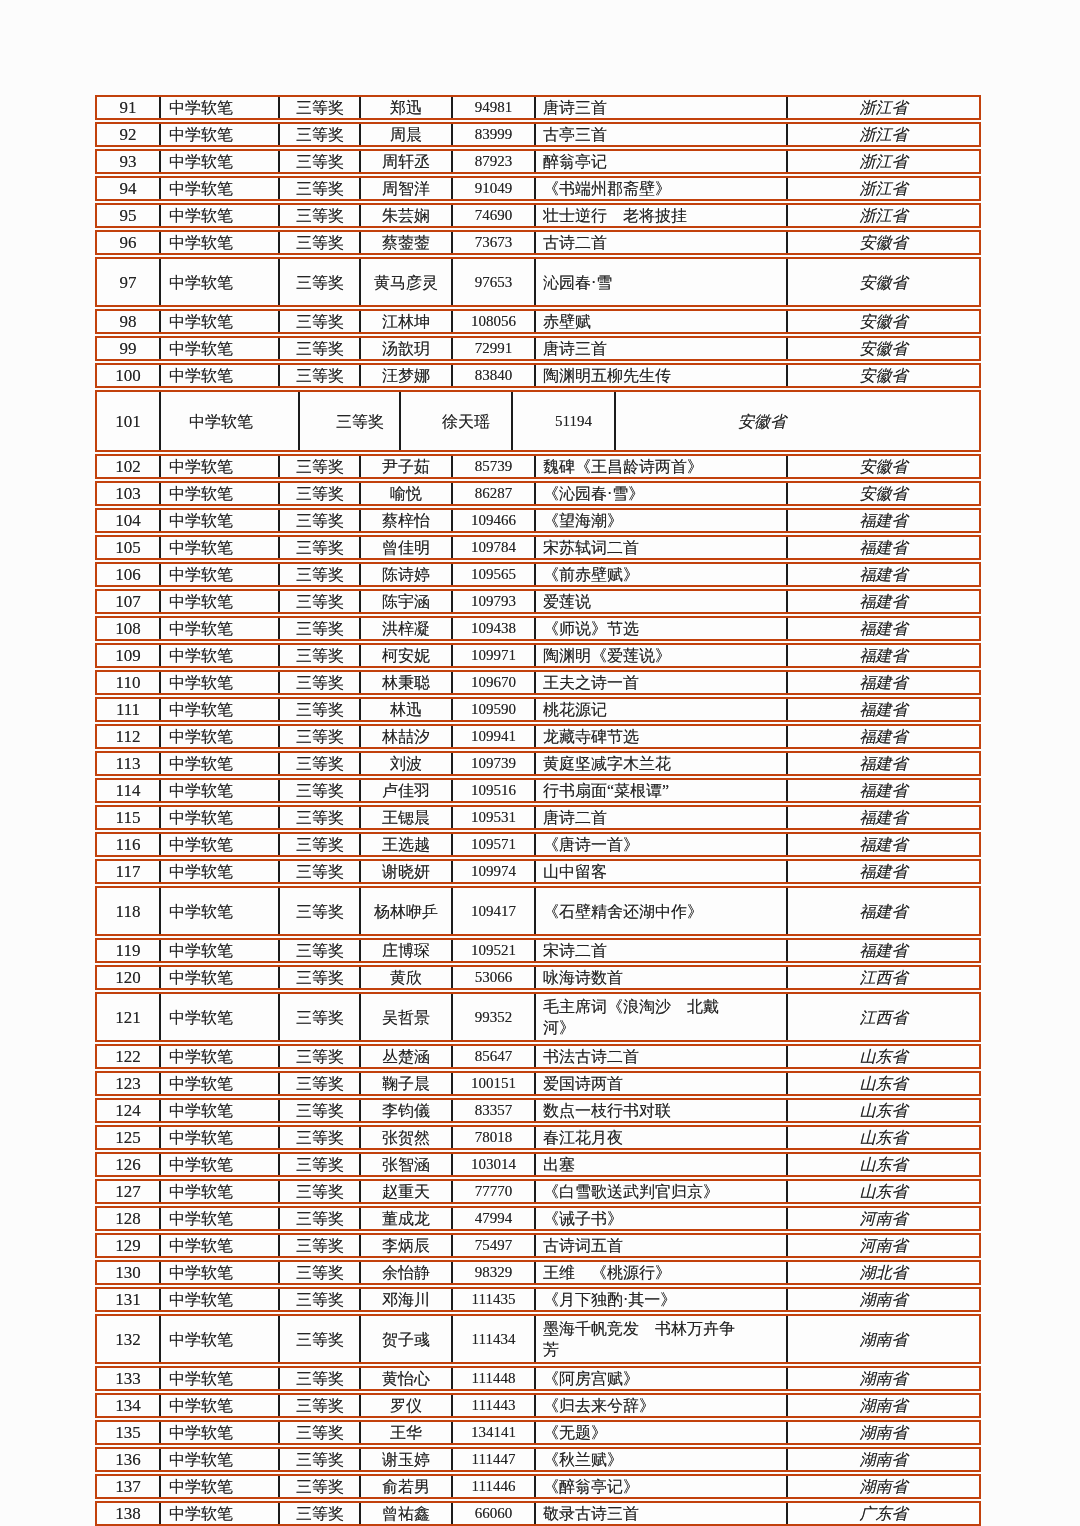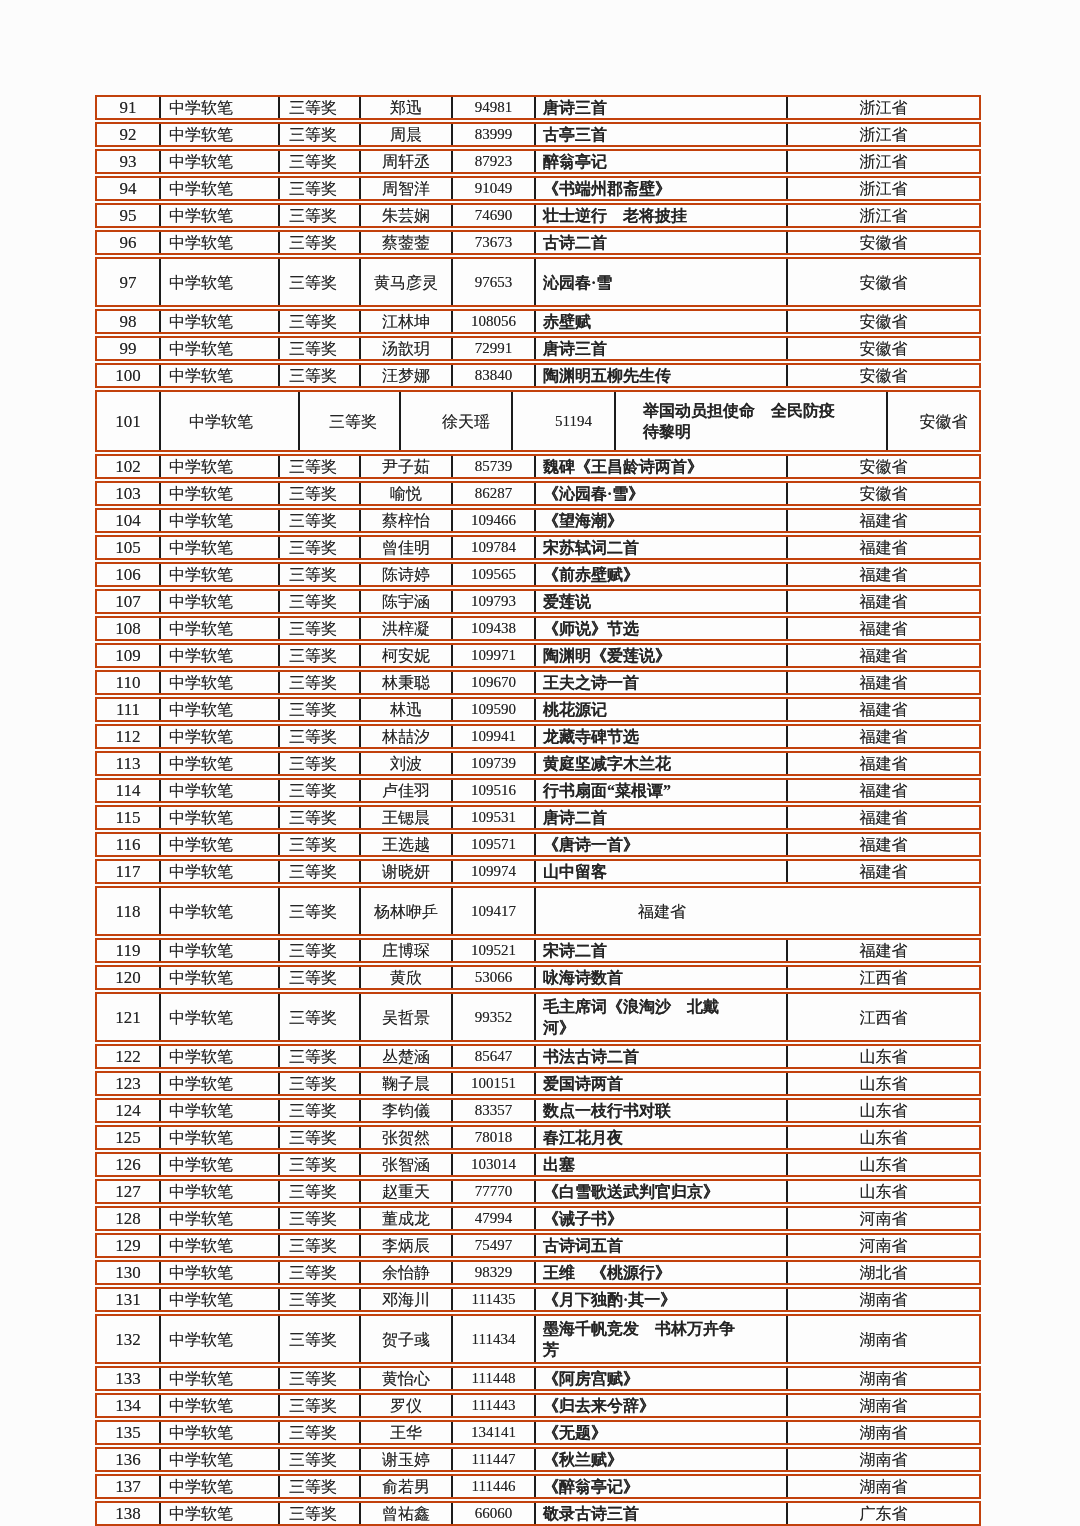--- a/index.html
+++ b/index.html
@@ -30,28 +30,28 @@
   .cell {
     border-right:2px solid #1c1c1c;
     display:flex;
     align-items:center;
     font-size:16px;
     line-height:21px;
     color:#242424;
     text-shadow:0 0 0.6px rgba(40,40,40,.55);
     overflow:hidden;
   }
-  .cell:last-child { border-right:none; }
+  .cell:last-child { border-right:none;font-style:italic; }
   .c-no   { justify-content:center; font-size:17px; }
   .c-name { justify-content:center; }
   .c-id   { justify-content:center; font-size:15px; }
   .c-prov { justify-content:center; }
   .c-cat  { padding-left:8px; }
-  .c-award{ padding-left:9px; }
-  .c-work { padding-left:7px; padding-right:43px;font-weight:bold; }
+  .c-award{ padding-left:16px; }
+  .c-work { padding-left:7px; padding-right:43px; }
 </style>
 </head>
 <body>
 
 <div class="page">
   <div class="table-wrap">
       <div class="row ">
         <div class="cell c-no">91</div>
         <div class="cell c-cat">中学软笔</div>
         <div class="cell c-award">三等奖</div>
@@ -140,21 +140,20 @@
         <div class="cell c-id">83840</div>
         <div class="cell c-work">陶渊明五柳先生传</div>
         <div class="cell c-prov">安徽省</div>
       </div>
       <div class="row h3">
         <div class="cell c-no">101</div>
         <div class="cell c-cat">中学软笔</div>
         <div class="cell c-award">三等奖</div>
         <div class="cell c-name">徐天瑶</div>
         <div class="cell c-id">51194</div>
-        <div class="cell c-work">举国动员担使命　全民防疫待黎明</div>
         <div class="cell c-prov">安徽省</div>
       </div>
       <div class="row ">
         <div class="cell c-no">102</div>
         <div class="cell c-cat">中学软笔</div>
         <div class="cell c-award">三等奖</div>
         <div class="cell c-name">尹子茹</div>
         <div class="cell c-id">85739</div>
         <div class="cell c-work">魏碑《王昌龄诗两首》</div>
         <div class="cell c-prov">安徽省</div>
@@ -293,20 +292,21 @@
         <div class="cell c-id">109974</div>
         <div class="cell c-work">山中留客</div>
         <div class="cell c-prov">福建省</div>
       </div>
       <div class="row h2">
         <div class="cell c-no">118</div>
         <div class="cell c-cat">中学软笔</div>
         <div class="cell c-award">三等奖</div>
         <div class="cell c-name">杨林咿乒</div>
         <div class="cell c-id">109417</div>
+        <div class="cell c-work">《石壁精舍还湖中作》</div>
         <div class="cell c-prov">福建省</div>
       </div>
       <div class="row ">
         <div class="cell c-no">119</div>
         <div class="cell c-cat">中学软笔</div>
         <div class="cell c-award">三等奖</div>
         <div class="cell c-name">庄博琛</div>
         <div class="cell c-id">109521</div>
         <div class="cell c-work">宋诗二首</div>
         <div class="cell c-prov">福建省</div>

